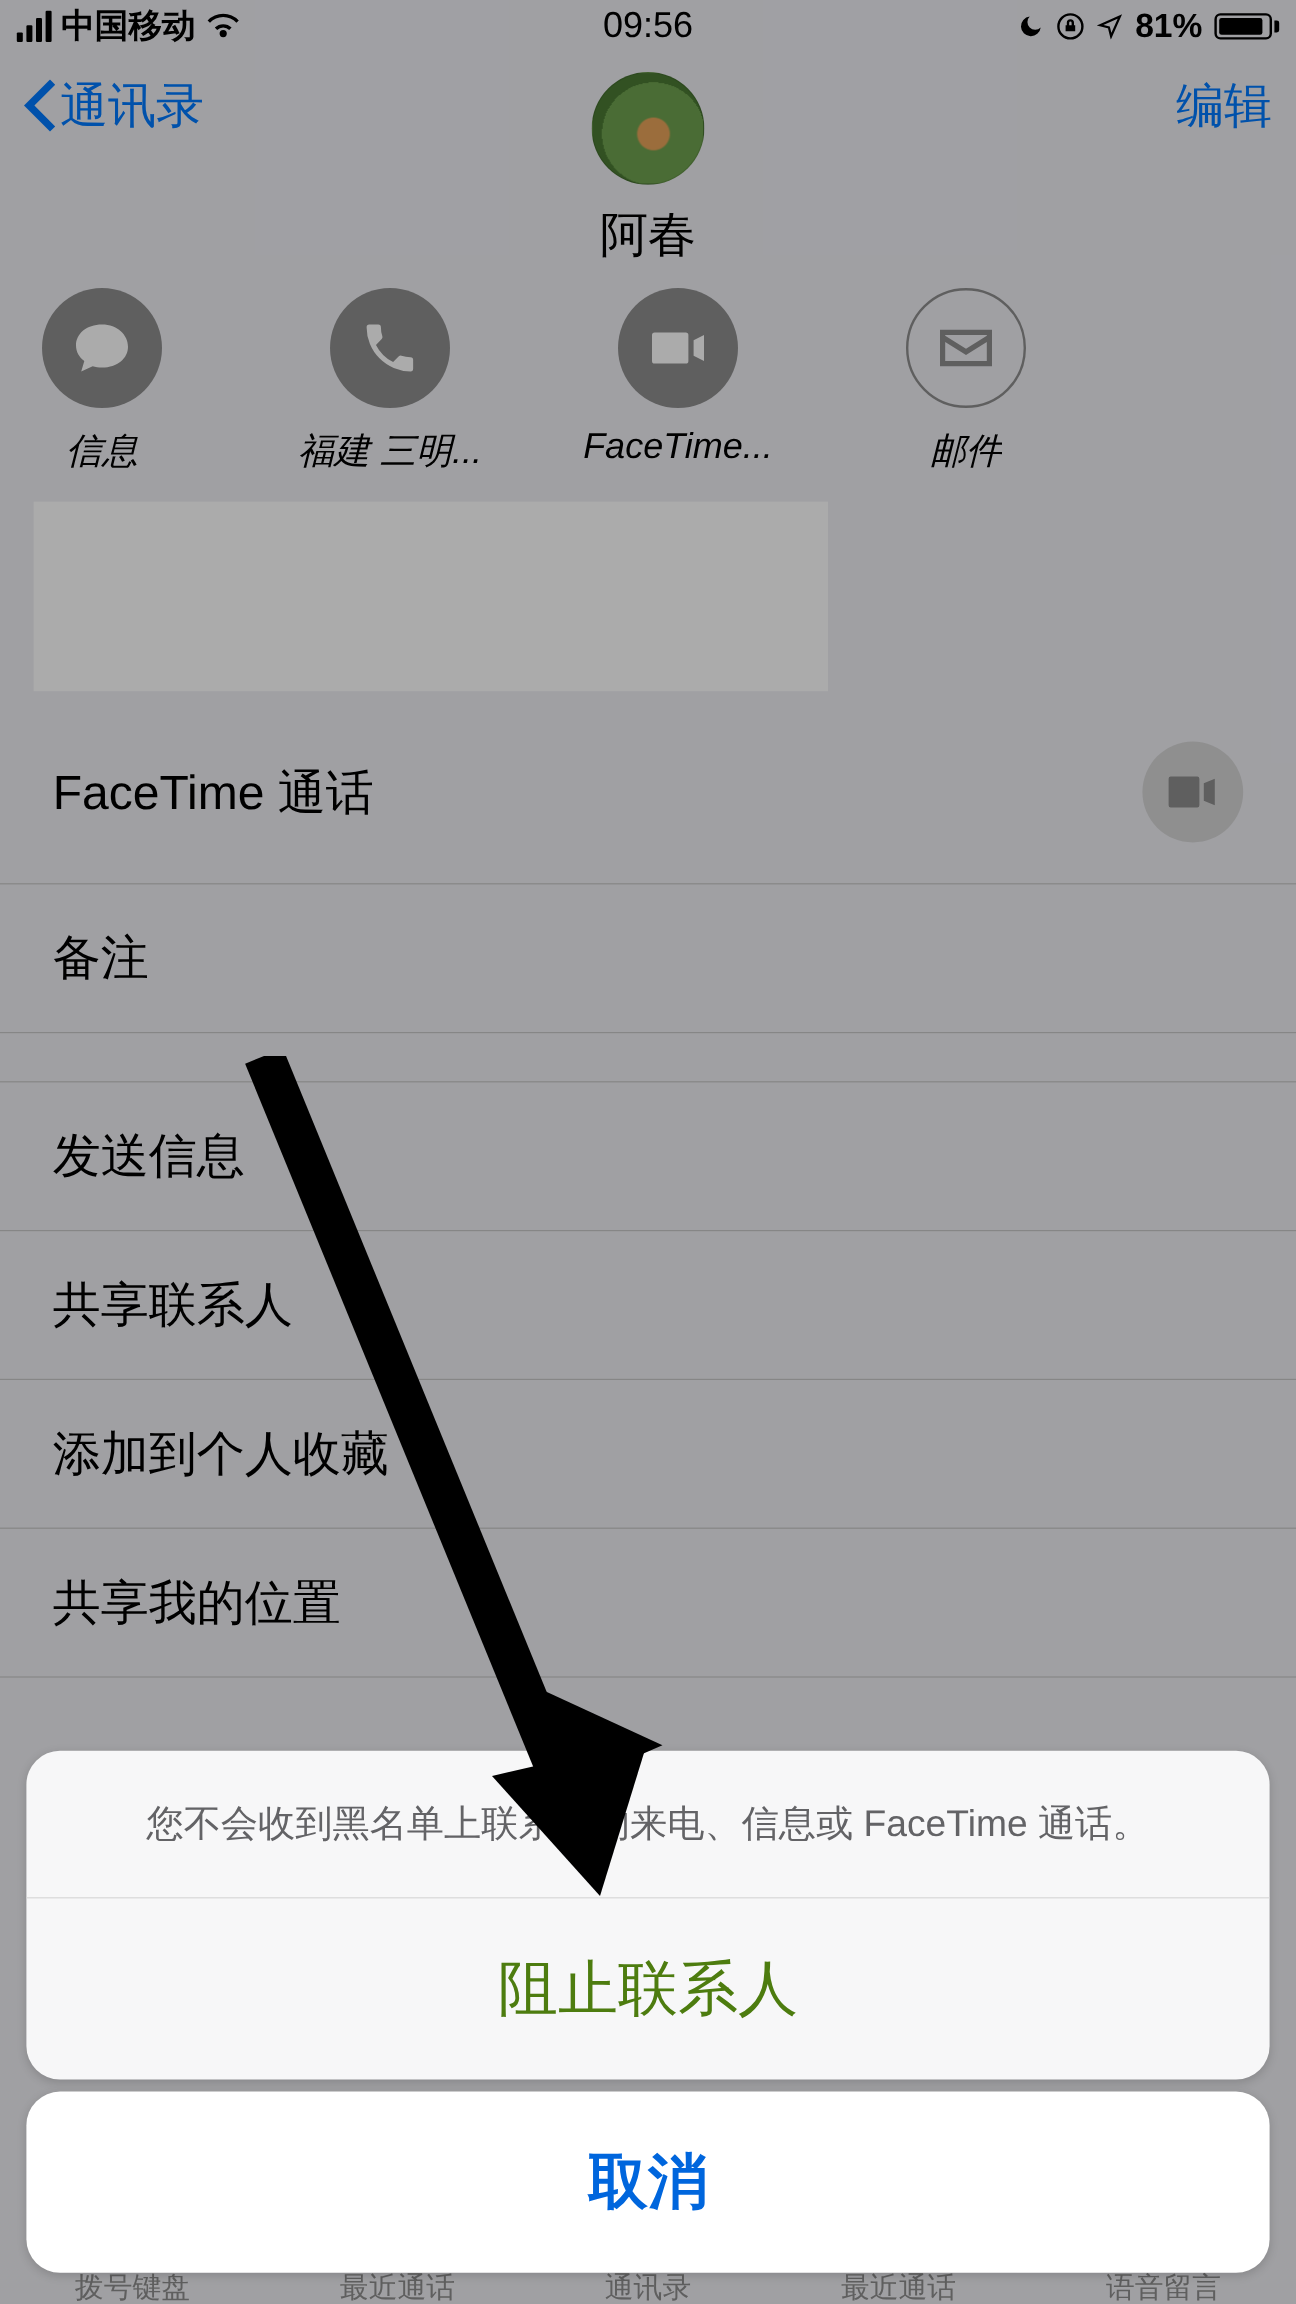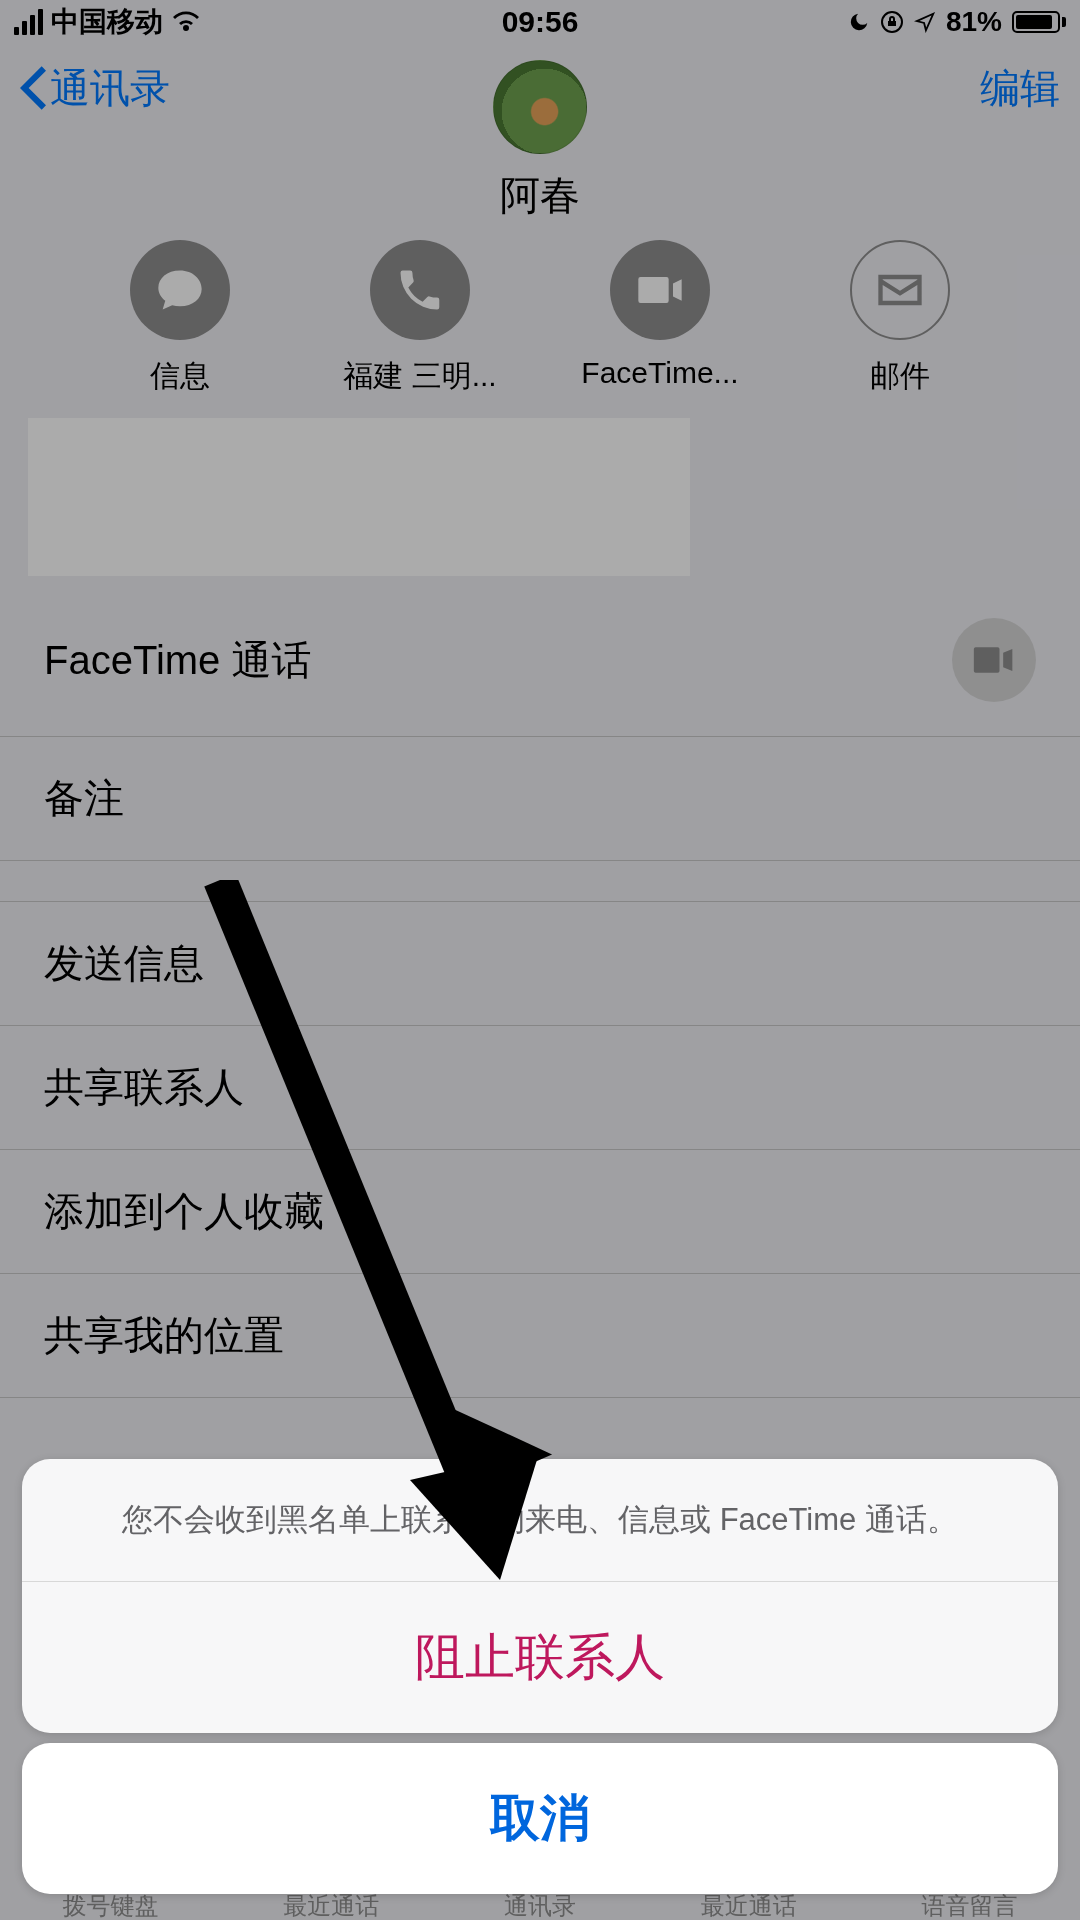--- a/index.html
+++ b/index.html
@@ -3,21 +3,21 @@
 <meta charset="utf-8">
 <style>
   * { box-sizing: border-box; margin: 0; padding: 0; }
   html, body { width: 1080px; height: 1920px; font-family: -apple-system, "Helvetica Neue", Arial, sans-serif; background: #efeff4; overflow: hidden; }
   .screen { position: relative; width: 1080px; height: 1920px; background: #efeff4; }
   .dim-overlay { position: absolute; inset: 0; background: rgba(0,0,0,0.33); z-index: 5; }
 
   
   .status-bar { position: absolute; top: 0; left: 0; right: 0; height: 44px; display: flex; align-items: center; padding: 0 14px; font-size: 28px; font-weight: 600; color: #000; gap: 28px; }
   .status-left { display: flex; align-items: center; gap: 8px; }
-  .status-center { position: absolute; left: 50%; transform: translateX(-50%); font-size: 30px; font-weight: 700; }
+  .status-center { position: absolute; left: 50%; transform: translateX(-50%); font-size: 30px; font-weight: 400; }
   .status-right { margin-left: auto; display: flex; align-items: center; gap: 10px; }
   .signal-bars { display: flex; align-items: flex-end; gap: 3px; }
   .signal-bars span { width: 5px; background: #000; border-radius: 1px; }
   .signal-bars span:nth-child(1){height:8px} .signal-bars span:nth-child(2){height:14px}
   .signal-bars span:nth-child(3){height:20px} .signal-bars span:nth-child(4){height:26px}
   .wifi-icon, .moon-icon, .lock-icon, .nav-icon { display:inline-flex; }
   .battery { display:flex; align-items:center; gap:2px; }
   .battery-body { width:48px; height:22px; border:2px solid #000; border-radius:5px; position:relative; }
   .battery-fill { position:absolute; left:2px; top:2px; bottom:2px; width:81%; background:#000; border-radius:2px; }
   .battery-tip { width:4px; height:10px; background:#000; border-radius:0 2px 2px 0; }
@@ -27,21 +27,21 @@
   .nav-back { display:flex; align-items:center; color:#007aff; font-size:40px; gap:4px; }
   .nav-back svg { width:26px; height:44px; }
   .nav-edit { color:#007aff; font-size:40px; }
 
   
   .contact-header { position:absolute; top:60px; left:0; right:0; text-align:center; }
   .avatar { width:94px; height:94px; border-radius:50%; margin:0 auto; background: radial-gradient(circle at 55% 55%, #e8a35a 0 18%, #6fa24f 20% 60%, #4b7a34 60% 100%); border:1px solid rgba(0,0,0,0.1); }
   .contact-name { font-size:40px; margin-top:14px; color:#000; }
 
   
-  .actions { position:absolute; top:240px; left:0; right:0; display:flex; justify-content:center; gap:70px; }
+  .actions { position:absolute; top:240px; left:0; right:0; display:flex; justify-content:flex-start; gap:70px;font-style:italic; }
   .action { display:flex; flex-direction:column; align-items:center; width:170px; }
   .action-circle { width:100px; height:100px; border-radius:50%; background:#8e8e8e; display:flex; align-items:center; justify-content:center; }
   .action:last-child .action-circle { background:#efeff4; border:2px solid #8e8e8e; }
   .action-circle svg { width:52px; height:52px; fill:#fff; }
   .action:last-child .action-circle svg { fill:#8e8e8e; }
   .action-label { margin-top:16px; font-size:30px; color:#000; white-space:nowrap; overflow:hidden; text-overflow:ellipsis; max-width:170px; }
 
   
   .redact { position:absolute; top:418px; left:28px; width:662px; height:158px; background:#fff; }
 
@@ -52,21 +52,21 @@
   .row.last { border-bottom:1px solid #c8c8c8; }
   .row .ft-btn { width:84px; height:84px; border-radius:50%; background:#d6d6d6; display:flex; align-items:center; justify-content:center; }
   .row .ft-btn svg { width:44px; height:34px; fill:#8e8e8e; }
   .section-gap { height:40px; }
 
   
   .sheet { position:absolute; left:22px; right:22px; bottom:26px; z-index:10; }
   .sheet-group { background:#f7f7f8; border-radius:28px; overflow:hidden; box-shadow:0 2px 8px rgba(0,0,0,0.15); }
   .sheet-msg { padding:40px 30px; text-align:center; font-size:31px; color:#636366; border-bottom:1px solid #d8d8d8; }
   .sheet-btn { padding:42px 0; text-align:center; font-size:50px; }
-  .sheet-block { color:#be185d; }
+  .sheet-block { color:#4d7c0f; }
   .sheet-cancel { margin-top:10px; background:#fff; border-radius:28px; color:#0066dd; font-weight:600; font-size:50px; text-align:center; padding:42px 0; box-shadow:0 2px 8px rgba(0,0,0,0.15); }
 
   
   .tabbar { position:absolute; bottom:0; left:0; right:0; height:30px; display:flex; justify-content:space-around; font-size:24px; color:#8e8e8e; z-index:1; }
 
   
   .arrow { position:absolute; top:880px; left:200px; z-index:20; pointer-events:none; }
   .arrow svg { width:380px; height:720px; }
 </style>
 </head>

